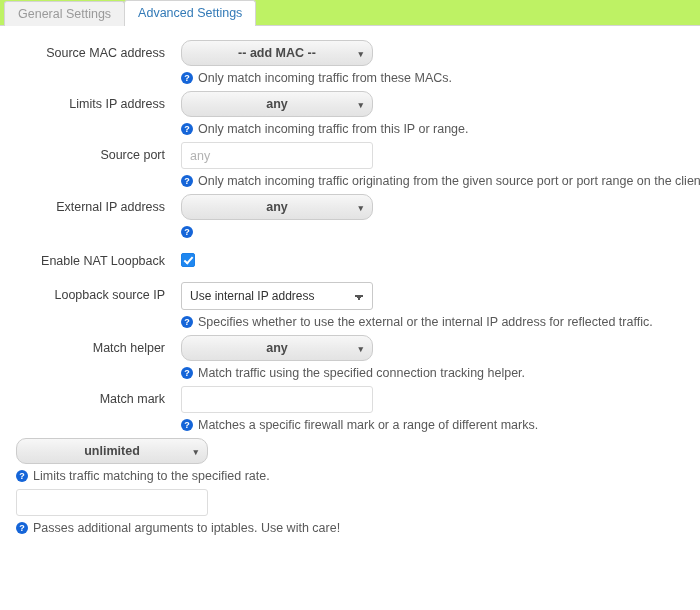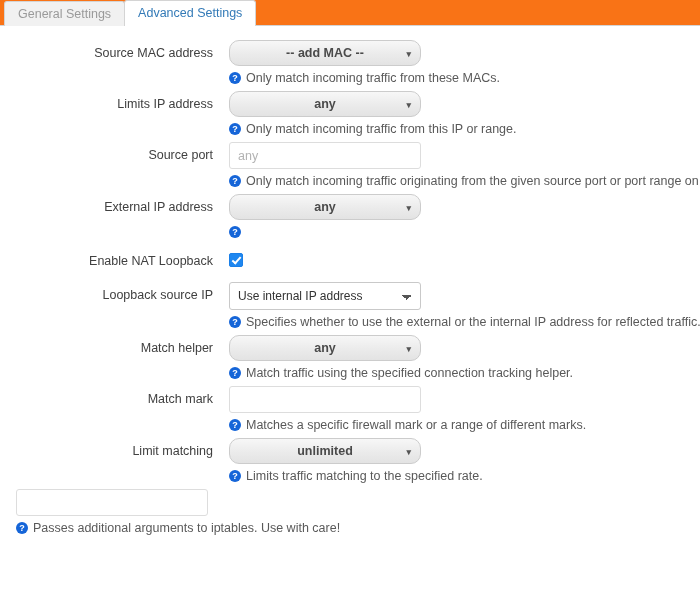--- a/index.html
+++ b/index.html
@@ -15,21 +15,21 @@
     color: #404040;
     overflow: hidden;
   }
 
   
   .tabbar {
     position: relative;
     height: 26px;
     padding-left: 4px;
     box-sizing: border-box;
-    background: #f97316;
+    background: #bef264;
   }
   .tabbar:after {
     content: "";
     position: absolute;
     left: 0;
     right: 0;
     bottom: 0;
     height: 1px;
     background: #d4d4d4;
   }
@@ -72,21 +72,20 @@
   }
   .label {
     width: 165px;
     min-width: 165px;
     text-align: right;
     padding-top: 6px;
     font-size: 12.5px;
     color: #404040;
     line-height: 14px;
     box-sizing: border-box;
-    margin-left: 48px;
   }
   .label.cbx { padding-top: 2px; }
   .field {
     padding-left: 16px;
     flex: 1;
     min-width: 0;
   }
 
   
   .cdrop {
@@ -305,21 +304,20 @@
     <div class="field">
       <input class="tinput" type="text" placeholder="" style="">
       <div class="help">
         <span class="qmark">?</span>
         <span class="helptext">Matches a specific firewall mark or a range of different marks.</span>
       </div>
     </div>
   </div>
 
   <div class="row">
-    <div class="label">Limit matching</div>
     <div class="field">
       <div class="cdrop">
         <span>unlimited</span>
         <span class="caret">▾</span>
       </div>
       <div class="help">
         <span class="qmark">?</span>
         <span class="helptext">Limits traffic matching to the specified rate.</span>
       </div>
     </div>

